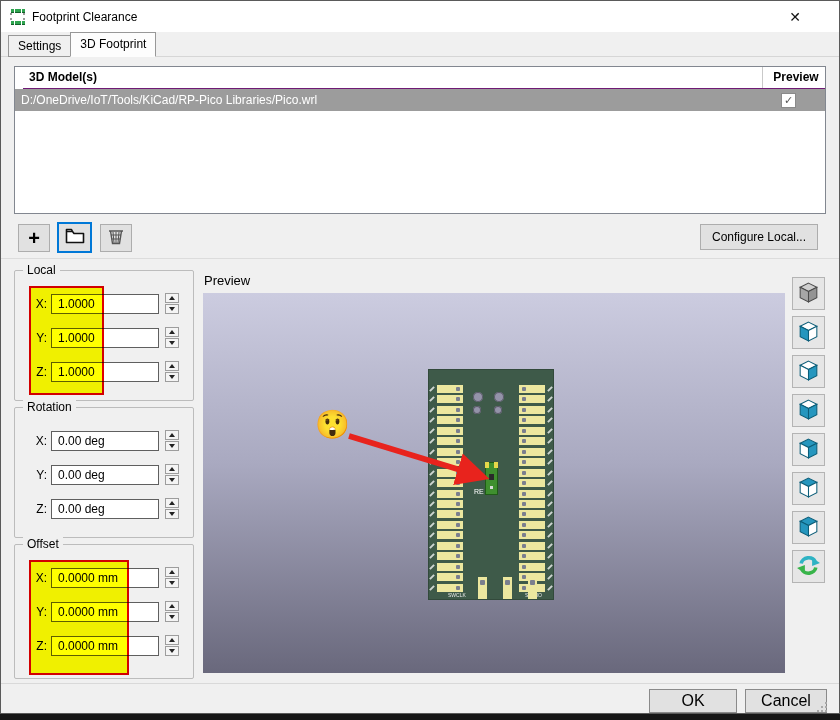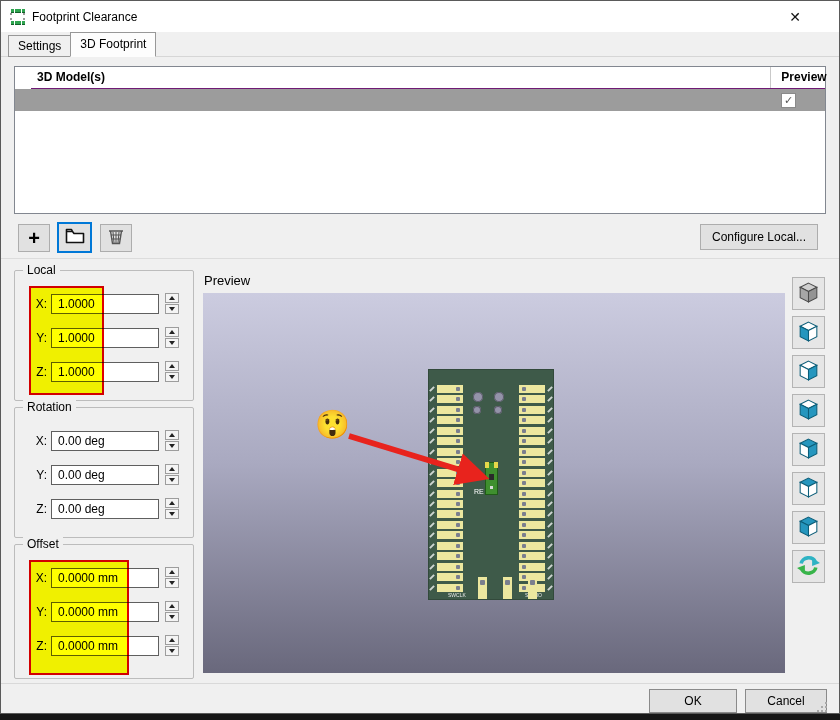--- a/index.html
+++ b/index.html
@@ -20,21 +20,21 @@
   .fp-icon .prow{position:absolute;left:1px;width:14px;height:4px;display:flex;justify-content:space-between;}
   .fp-icon .prow span{width:3px;height:4px;background:#2ea44f;border-bottom:1px solid #13602a;box-sizing:border-box;}
   .fp-icon .bodyr{position:absolute;left:0;top:4px;width:15px;height:7px;border-left:2px dotted #9a9a9a;border-right:2px dotted #9a9a9a;box-sizing:border-box;}
   
   #tab-bar{left:8px;top:34px;height:23px;display:flex;align-items:flex-end;z-index:2;}
   .tab{height:20px;line-height:20px;padding:0 9px;background:#f0f0f0;border:1px solid #989898;margin-right:-1px;white-space:nowrap;cursor:pointer;}
   .tab.active{height:23px;line-height:23px;background:#fdfdfd;border-bottom:1px solid #fdfdfd;position:relative;z-index:3;}
   #tab-line{left:0;top:56px;width:840px;height:1px;background:#d6d6d6;}
   
   #model-table{left:14px;top:66px;width:810px;height:146px;background:#ffffff;border:1px solid #828790;}
-  #mt-header{position:absolute;left:16px;top:0;right:0;height:21px;background:#ffffff;border-bottom:3px solid #701a75;font-weight:bold;}
+  #mt-header{position:absolute;left:8px;top:0;right:0;height:21px;background:#ffffff;border-bottom:3px solid #701a75;font-weight:bold;}
   #mt-col-model{position:absolute;left:6px;top:0;line-height:21px;}
   #mt-col-preview{position:absolute;left:740px;width:66px;top:0;line-height:21px;text-align:center;}
   #mt-divider{position:absolute;left:739px;top:0;width:1px;height:21px;background:#c9c9c9;}
   .mt-row{position:absolute;left:0;top:22px;right:0;height:22px;background:#9c9c9c;color:#ffffff;cursor:pointer;}
   .mt-row .path{position:absolute;left:6px;top:0;line-height:22px;white-space:nowrap;}
   .mt-row .cb{position:absolute;left:766px;top:4px;width:13px;height:13px;background:#ffffff;border:1px solid #8a8a8a;color:#555;font-size:11px;line-height:13px;text-align:center;cursor:pointer;}
   
   .tool-btn{background:#e1e1e1;border:1px solid #adadad;display:flex;align-items:center;justify-content:center;cursor:pointer;box-sizing:border-box;}
   #add-model-btn{left:18px;top:224px;width:32px;height:28px;font-size:20px;font-weight:bold;}
   #browse-model-btn{left:57px;top:222px;width:35px;height:31px;border:2px solid #0078d7;}
@@ -75,21 +75,21 @@
   #tiny-model .dot{position:absolute;left:5px;top:24px;width:3px;height:3px;background:#d8d8d8;}
   #ref-label{position:absolute;left:46px;top:119px;color:#fff;font-size:7px;}
   .bsilk{position:absolute;top:223px;color:#e8e8e8;font-size:5px;letter-spacing:0;}
   #anno-emoji{position:absolute;left:112px;top:115px;font-size:28px;z-index:7;}
   #anno-arrow{position:absolute;left:0;top:0;width:582px;height:380px;z-index:6;pointer-events:none;}
   
   #view-toolbar{left:792px;top:277px;width:33px;}
   .view-btn{width:33px;height:33px;margin-bottom:6px;background:#e6e6e6;border:1px solid #b4b4b4;box-sizing:border-box;display:flex;align-items:center;justify-content:center;cursor:pointer;}
   
   #footer-sep{left:0;top:683px;width:840px;height:1px;background:#d9d9d9;}
-  .dlg-btn{background:#e1e1e1;border:1px solid #8a8a8a;text-align:center;line-height:22px;font-size:12px;cursor:pointer;box-sizing:border-box;}
+  .dlg-btn{background:#e1e1e1;border:1px solid #8a8a8a;text-align:center;line-height:22px;font-size:16px;cursor:pointer;box-sizing:border-box;}
   #ok-btn{left:649px;top:689px;width:88px;height:24px;}
   #cancel-btn{left:745px;top:689px;width:82px;height:24px;}
   #resize-grip{left:816px;top:701px;width:12px;height:12px;}
   #resize-grip i{position:absolute;width:2px;height:2px;background:#a9a9a9;}
 </style>
 </head>
 <body>
 
 <div id="title-bar" class="abs">
   <div class="fp-icon abs">
@@ -118,20 +118,21 @@
 <div id="tab-line" class="abs"></div>
 
 <div id="model-table" class="abs">
   <div id="mt-header">
     <div id="mt-col-model">3D Model(s)</div>
     <div id="mt-divider"></div>
     <div id="mt-col-preview">Preview</div>
   </div>
   <div id="mt-rows">
       <div class="mt-row">
+        <span class="path">D:/OneDrive/IoT/Tools/KiCad/RP-Pico Libraries/Pico.wrl</span>
         <span class="cb">✓</span>
       </div>
     </div>
 </div>
 
 <div id="add-model-btn" class="abs tool-btn">+</div>
 <div id="browse-model-btn" class="abs tool-btn">
   <span>
     <svg width="20" height="16" viewBox="0 0 20 16">
         <path d="M1.5 3.5 h6 l1.5 2 h9.5 v9 h-17 z M1.5 3.5 v-2 h5 l1 2" fill="#fff" stroke="#111" stroke-width="1.6" stroke-linejoin="round"></path>

